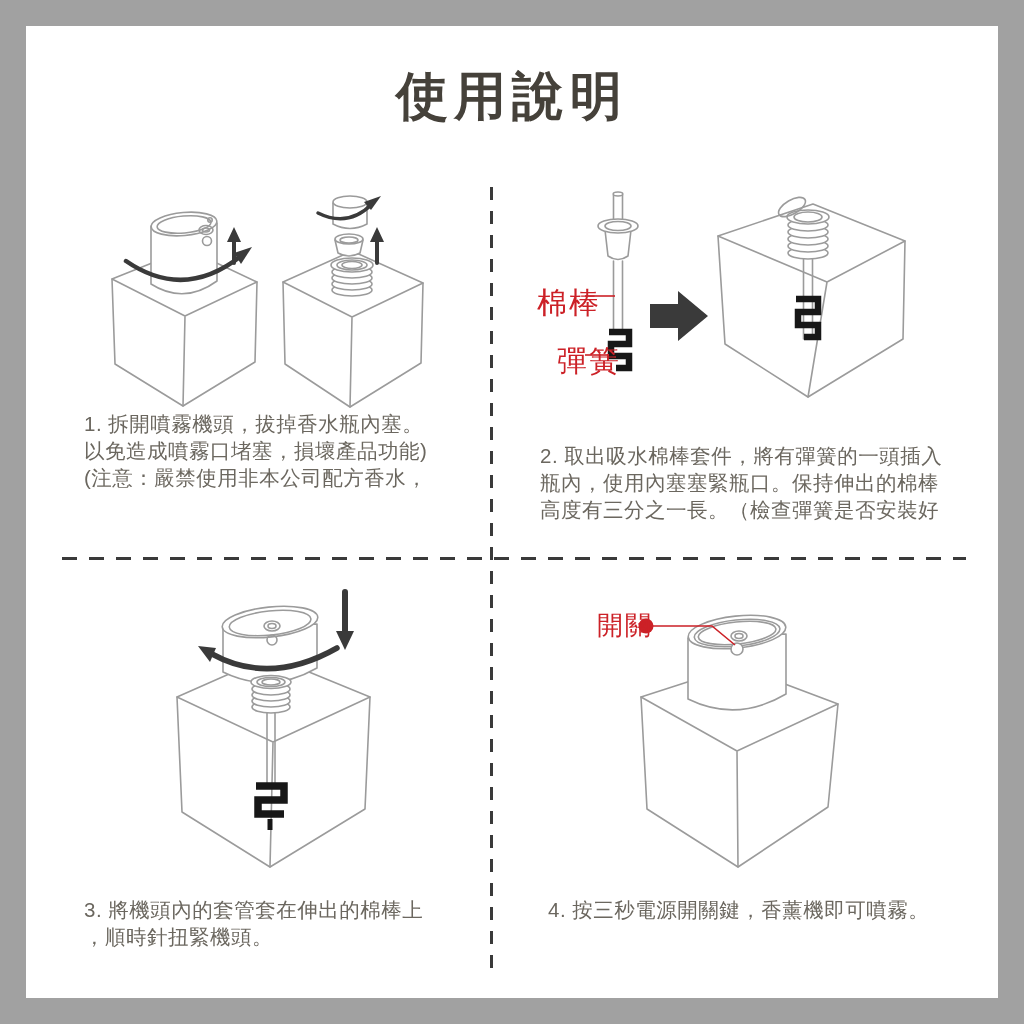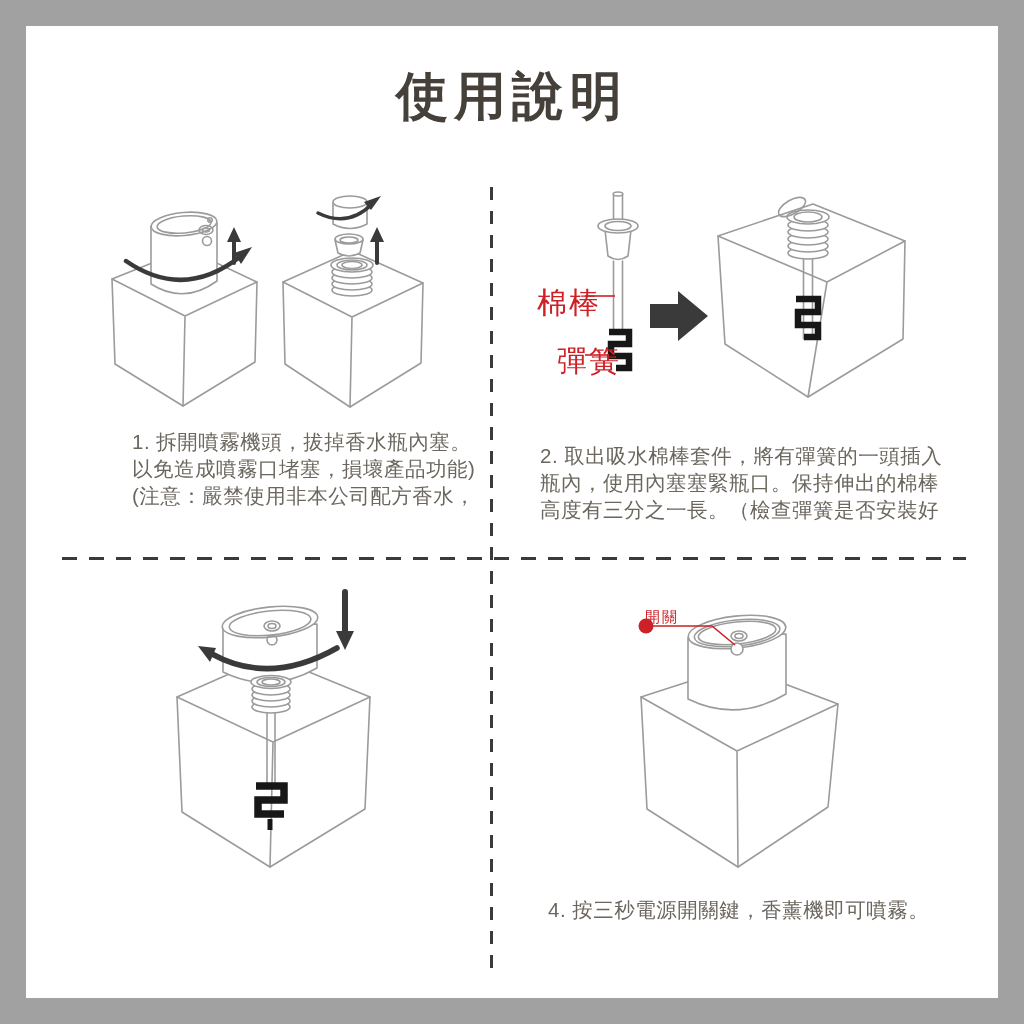--- a/index.html
+++ b/index.html
@@ -205,35 +205,37 @@
       </g>
 
       <g>
         <polyline class="red-ln" points="53,42 112,42 135,61"></polyline>
         <circle fill="#cc2127" stroke="none" cx="46" cy="42" r="7.5"></circle>
       </g>
     </svg>
 
     <div class="red-label" style="left:511px; top:257px;">棉棒</div>
     <div class="red-label" style="left:511px; top:315px;margin-left:20px;">彈簧</div>
-    <div class="red-label" style="left:571px; top:582px; font-size:15px;margin-left:48px;">開關</div>
-
-    <div class="caption" style="left:58px; top:402px;margin-left:48px;">
+    <div class="red-label" style="left:571px; top:582px; font-size:26px;">開關</div>
+
+    <div class="caption" style="left:58px; top:384px;">
       <div>1. 拆開噴霧機頭，拔掉香水瓶內塞。</div>
       <div>以免造成噴霧口堵塞，損壞產品功能)</div>
       <div>(注意：嚴禁使用非本公司配方香水，</div>
     </div>
 
     <div class="caption" style="left:514px; top:416px;">
       <div>2. 取出吸水棉棒套件，將有彈簧的一頭插入</div>
       <div>瓶內，使用內塞塞緊瓶口。保持伸出的棉棒</div>
       <div>高度有三分之一長。（檢查彈簧是否安裝好</div>
     </div>
 
     <div class="caption" style="left:58px; top:870px;">
+      <div>3. 將機頭內的套管套在伸出的棉棒上</div>
+      <div>，順時針扭緊機頭。</div>
     </div>
 
     <div class="caption" style="left:522px; top:870px;text-align:center;">
       <div>4. 按三秒電源開關鍵，香薰機即可噴霧。</div>
     </div>
 
   </div>
 </div>
 
 </body></html>

